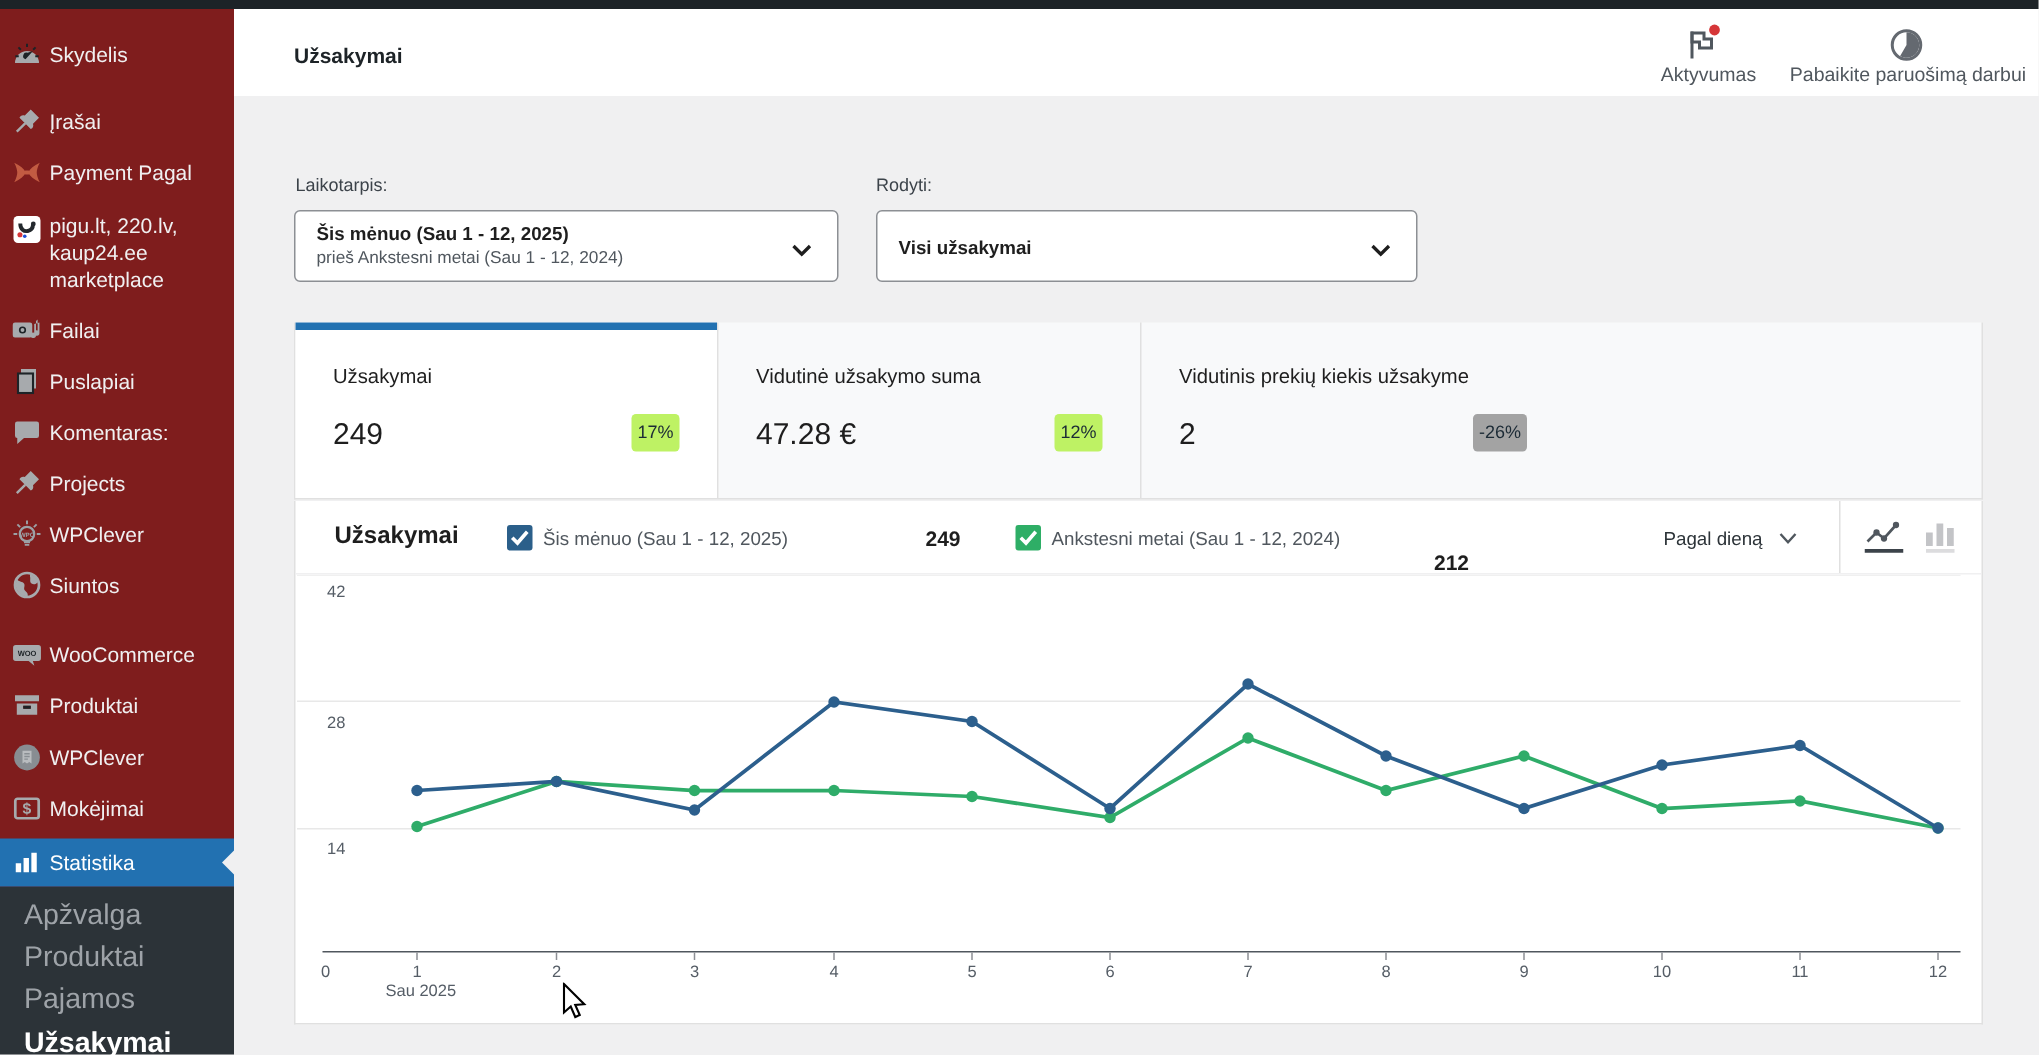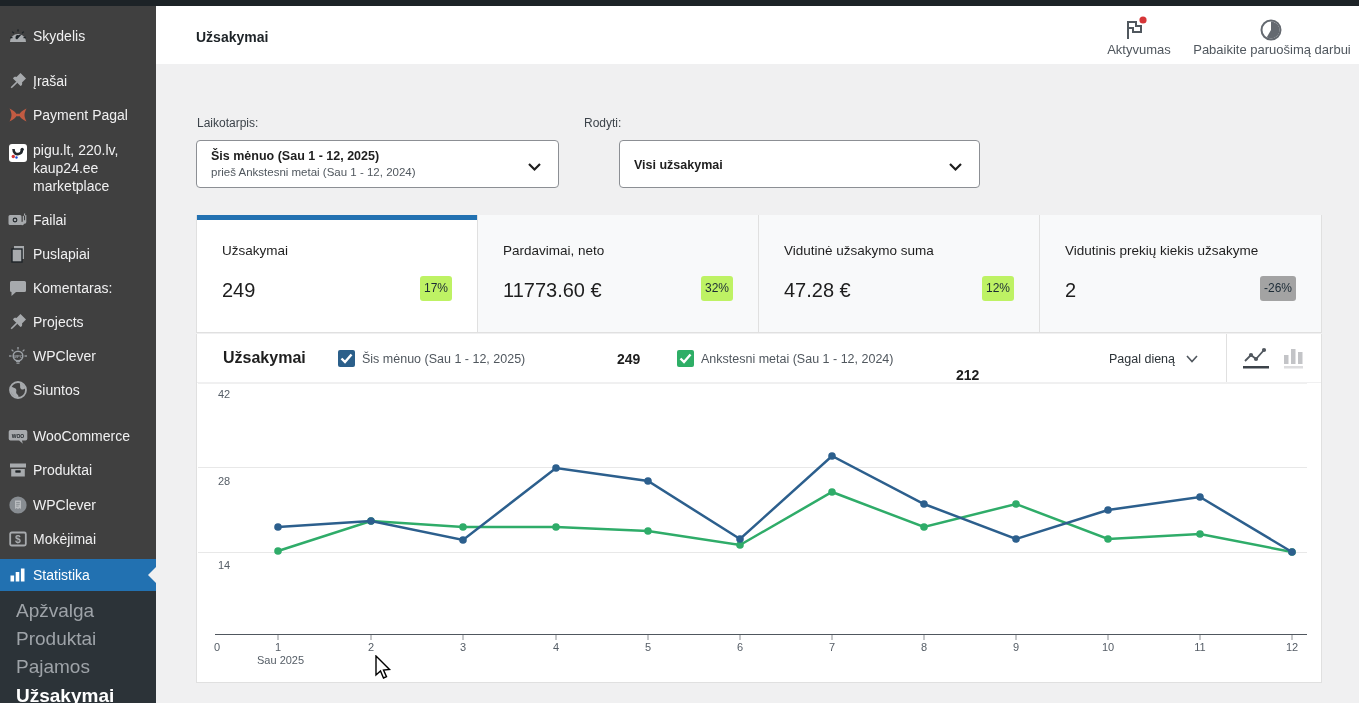--- a/index.html
+++ b/index.html
@@ -1,19 +1,19 @@
 <!DOCTYPE html>
 <html><head>
 <meta charset="utf-8">
 <style>
 * { margin:0; padding:0; box-sizing:border-box; }
 html,body { width:1359px; height:703px; overflow:hidden; font-family:"Liberation Sans", sans-serif; background:#f0f0f1; }
 .abs { position:absolute; }
 #adminbar { left:0; top:0; width:1359px; height:6px; background:#1d2327; z-index:30; }
-#sidebar { left:0; top:0; width:156px; height:665px; background:#404040; z-index:20; }
+#sidebar { left:0; top:0; width:156px; height:665px; background:#7f1d1d; z-index:20; }
 #submenu-bg { left:0; top:591px; width:156px; height:112px; background:#2c3338; }
 #stat-band { left:0; top:559px; width:156px; height:32px; background:#2271b1; }
 #stat-notch { left:140px; top:567px; z-index:25; width:0; height:0; border:8px solid transparent; border-right-color:#f0f0f1; }
 .mi { position:absolute; left:0; width:156px; color:#f0f0f1; font-size:14px; }
 .mi .ic { position:absolute; left:8px; top:50%; transform:translateY(-50%); width:20px; height:20px; }
 .mi .tx { position:absolute; left:33px; top:50%; transform:translateY(-50%); white-space:nowrap; }
 .smi { position:absolute; left:16px; color:#9ea3a8; font-size:19px; white-space:nowrap; transform:translateY(-50%);text-align:right; }
 #header { left:156px; top:6px; width:1203px; height:58px; background:#fff; z-index:5; }
 #htitle { left:40px; top:31px; transform:translateY(-50%); font-size:14px; font-weight:bold; color:#1d2327; position:absolute; }
 .hact { position:absolute; color:#50575e; font-size:13px; text-align:center; }
@@ -58,39 +58,33 @@
 
 <div class="flabel" style="left:197px; top:116px;">Laikotarpis:</div>
 <div class="flabel" style="left:584px; top:116px;">Rodyti:</div>
 <div class="selbox" style="left:196px; width:363px;">
   <div style="position:absolute; left:14px; top:8px; font-size:12.5px; font-weight:bold; color:#1e1e1e;">Šis mėnuo (Sau 1 - 12, 2025)</div>
   <div style="position:absolute; left:14px; top:25px; font-size:11.5px; color:#50575e;">prieš Ankstesni metai (Sau 1 - 12, 2024)</div>
   <svg class="chev" style="left:330px; top:18px;" viewBox="0 0 15 15">
       <path d="M2 5 L7.5 10.5 L13 5" stroke="#1e1e1e" stroke-width="2.2" fill="none"></path>
     </svg>
 </div>
-<div class="selbox" style="left:584px; width:361px;margin-left:35px;">
+<div class="selbox" style="left:584px; width:361px;">
   <div style="position:absolute; left:14px; top:17px; font-size:12.5px; font-weight:bold; color:#1e1e1e;">Visi užsakymai</div>
   <svg class="chev" style="left:328px; top:18px;" viewBox="0 0 15 15">
       <path d="M2 5 L7.5 10.5 L13 5" stroke="#1e1e1e" stroke-width="2.2" fill="none"></path>
     </svg>
 </div>
 
 <div class="cards">
   <div class="card sel">
       <div class="cbar"></div>
     <div class="lbl">Užsakymai</div>
       <div class="val">249</div>
     <div class="badge up" style="right:25px;">17%</div>
-  </div>
-  <div class="card">
-      <div class="cbar"></div>
-    <div class="lbl">Pardavimai, neto</div>
-      <div class="val">11773.60 €</div>
-    <div class="badge up" style="right:25px;">32%</div>
   </div>
   <div class="card">
       <div class="cbar"></div>
     <div class="lbl">Vidutinė užsakymo suma</div>
       <div class="val">47.28 €</div>
     <div class="badge up" style="right:25px;">12%</div>
   </div>
   <div class="card">
       <div class="cbar"></div>
     <div class="lbl">Vidutinis prekių kiekis užsakyme</div>

